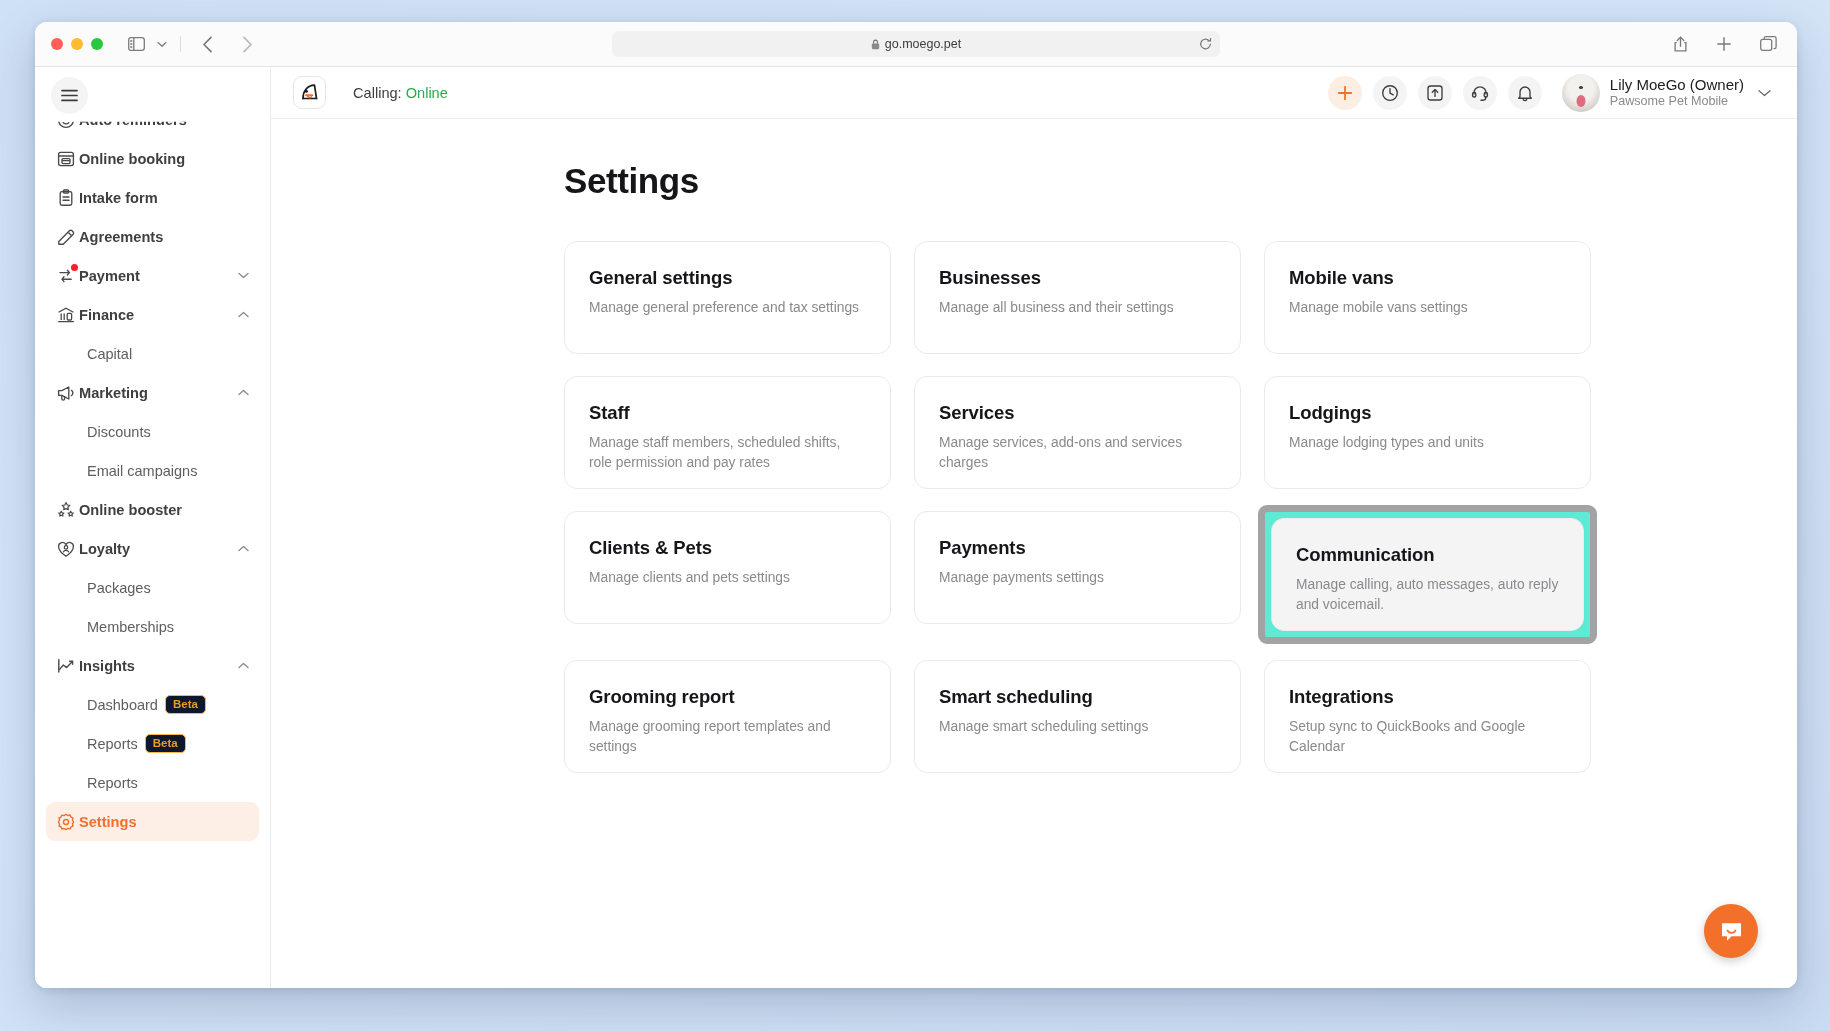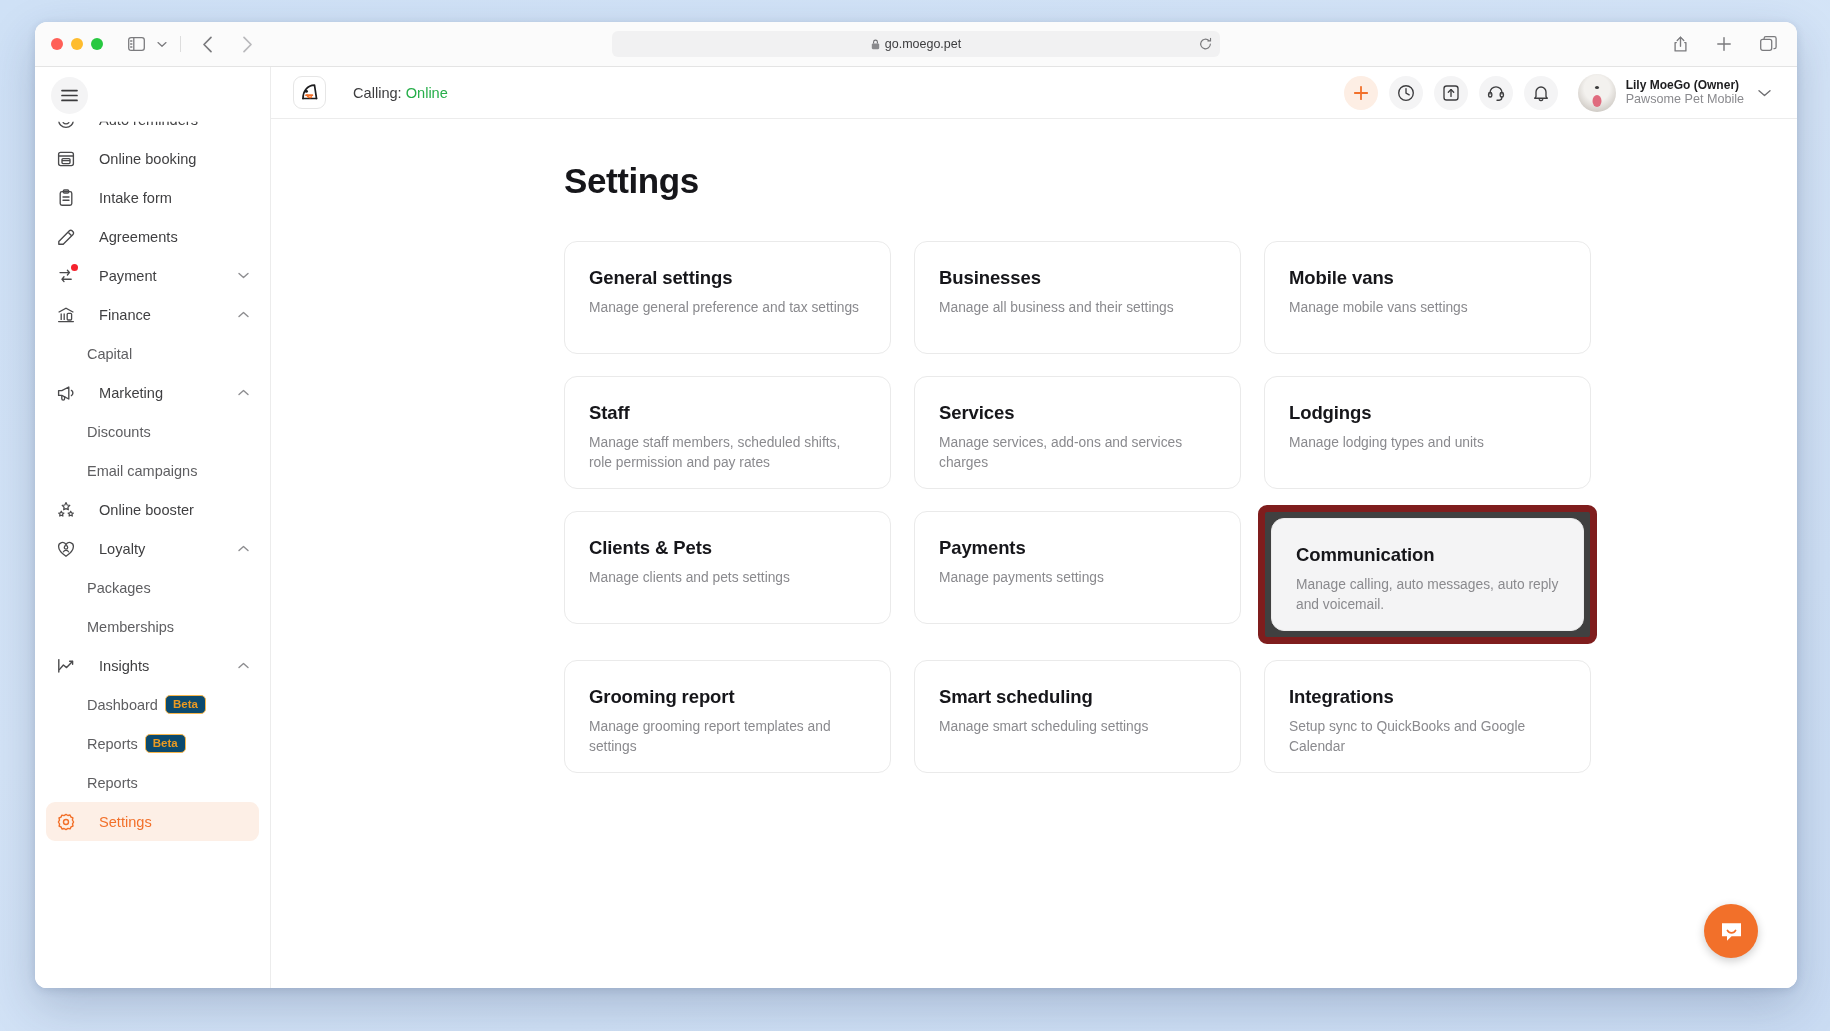--- a/index.html
+++ b/index.html
@@ -125,27 +125,27 @@
   }
   #nav-scroll {
     flex: 1;
     overflow: hidden;
     padding: 0 11px 10px 11px;
     margin-top: -14px;
   }
   .nav-item {
     display: flex;
     align-items: center;
-    gap: 24px;
+    gap: 4px;
     height: 39px;
     padding: 0 10px;
     border-radius: 9px;
     color: #3f3f41;
     font-size: 14.6px;
-    font-weight: 400;
+    font-weight: 700;
     position: relative;
     white-space: nowrap;
   }
   .nav-item .nav-ico { width: 19px; height: 19px; display: flex; align-items: center; justify-content: center; color: #4a4a4c; flex: 0 0 19px; position: relative; }
   .nav-item .chev { margin-left: auto; color: #8d8d90; display: flex; }
   .nav-item.sub {
     font-weight: 400;
     color: #5e5e61;
     padding-left: 41px;
     font-size: 14.5px;
@@ -162,21 +162,21 @@
     width: 7px; height: 7px;
     border-radius: 50%;
     background: #f5222d;
   }
   .beta-badge {
     display: inline-flex;
     align-items: center;
     height: 19px;
     padding: 0 7px;
     border: 1px solid #f7b54a;
-    background: #0c4a6e;
+    background: #0f172a;
     color: #eb9a22;
     border-radius: 5px;
     font-size: 11.5px;
     font-weight: 700;
     line-height: 1;
   }
 
   
   #main { flex: 1; display: flex; flex-direction: column; min-width: 0; background: #fff; }
 
@@ -230,21 +230,21 @@
   #avatar::after {
     content: "";
     position: absolute;
     left: 50%; top: 34%;
     transform: translateX(-50%);
     width: 4px; height: 3px;
     border-radius: 50%;
     background: #3a3a3a;
   }
   #user-text { line-height: 1.22; }
-  #user-name { font-size: 12px; font-weight: 700; color: #1d1d1f; }
+  #user-name { font-size: 15px; font-weight: 400; color: #1d1d1f; }
   #user-org { font-size: 12.6px; color: #8a8a8e; }
   #user-caret { color: #6f6f72; display: flex; margin-left: 4px; }
 
   
   #content {
     flex: 1;
     overflow: hidden;
     padding: 42px 0 0 0;
   }
   #content-inner { width: 1030px; margin-left: 293px; }
@@ -278,23 +278,23 @@
     font-size: 13.8px;
     color: #8a8a8e;
     line-height: 1.42;
   }
   .card.hovered { background: #f4f4f5; border-color: #ececec; }
 
   .card-wrap { position: relative; }
   .card-wrap.highlighted {
     padding: 6px;
     margin: -6px;
-    border: 7px solid #7f1d1d;
+    border: 7px solid #a3a3a3;
     border-radius: 9px;
-    background: #404040;
+    background: #5eead4;
   }
 
   
   #intercom-launcher {
     position: absolute;
     right: 39px;
     bottom: 30px;
     width: 54px; height: 54px;
     border-radius: 50%;
     background: #f2702a;

